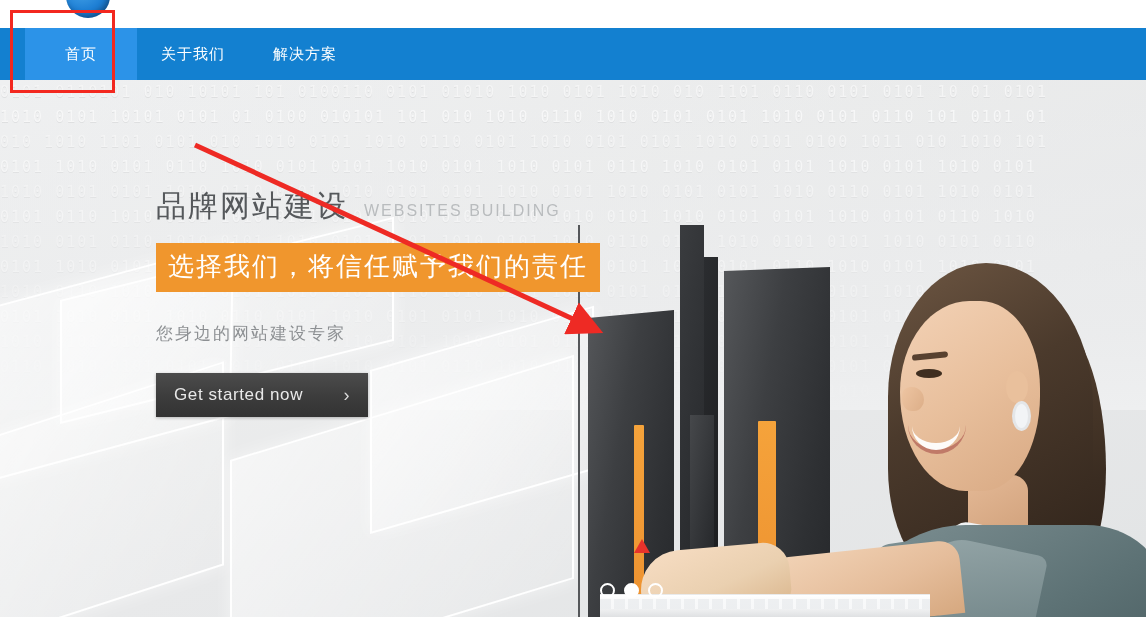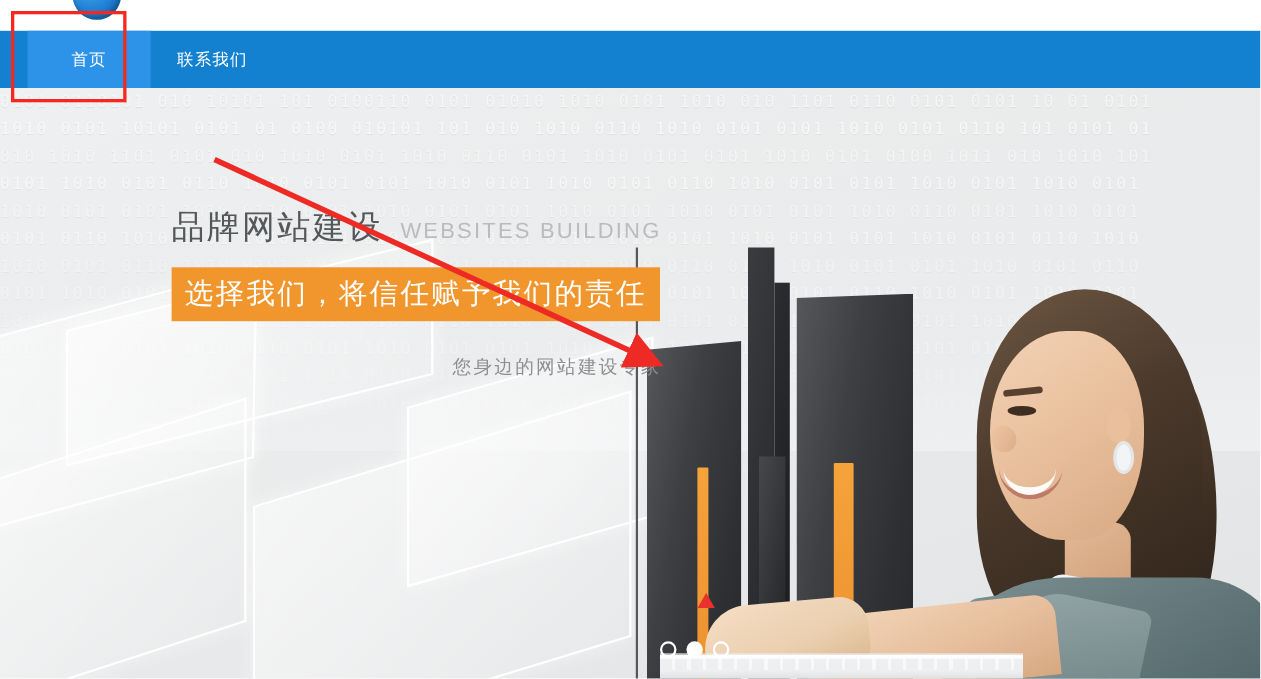--- a/index.html
+++ b/index.html
@@ -68,27 +68,27 @@
   .p1{left:40px;top:0px;width:250px;height:170px;transform:skewY(-16deg) rotate(1deg);}
   .p2{left:120px;top:-10px;width:330px;height:120px;transform:skewY(-14deg);}
   .p3{left:-20px;top:150px;width:300px;height:200px;transform:skewY(-18deg);}
   .p4{left:290px;top:150px;width:340px;height:220px;transform:skewY(-17deg);}
   .p5{left:430px;top:60px;width:220px;height:160px;transform:skewY(-16deg);}
 
   
   .hero-copy{position:absolute;left:156px;top:186px;z-index:3;}
   .h-title{display:flex;align-items:baseline;gap:16px;}
   .h-title-cn{font-size:30px;color:#55585b;letter-spacing:2px;font-weight:normal;}
-  .h-title-en{font-size:20px;color:#b9bcbe;letter-spacing:2px;}
+  .h-title-en{font-size:16px;color:#b9bcbe;letter-spacing:2px;}
   .h-banner{
     margin-top:16px;display:inline-block;background:#f0962d;
     color:#ffffff;font-size:26px;letter-spacing:2px;
     padding:6px 12px 8px 12px;
   }
-  .h-sub{margin-top:30px;font-size:17px;color:#8d9093;letter-spacing:2px;text-align:right;}
+  .h-sub{margin-top:30px;font-size:17px;color:#8d9093;letter-spacing:2px;}
   .cta{
     margin-top:28px;display:flex;align-items:center;justify-content:space-between;
     width:212px;height:44px;padding:0 18px;box-sizing:border-box;cursor:pointer;
     background:linear-gradient(180deg,#4c4c4c 0%,#3c3c3c 55%,#333333 100%);
     color:#e9e9e9;font-size:17px;letter-spacing:.6px;
     box-shadow:0 1px 3px rgba(0,0,0,.25);
   }
   .cta .chev{font-size:18px;color:#dcdcdc;}
 
   
@@ -263,36 +263,41 @@
     <div class="keys"></div>
   </div>
 
   <div class="hero-copy">
     <div class="h-title">
       <span class="h-title-cn">品牌网站建设</span>
       <span class="h-title-en">WEBSITES BUILDING</span>
     </div>
     <div class="h-banner">选择我们，将信任赋予我们的责任</div>
     <div class="h-sub">您身边的网站建设专家</div>
+    <div class="cta">
+      <span>Get started now</span>
+      <span class="chev">›</span>
+    </div>
   </div>
 
   <div class="dots">
     <div class="dot"></div>
     <div class="dot on"></div>
     <div class="dot"></div>
   </div>
 
   <div class="topbar">
     <div class="logo-mark"></div>
   </div>
 
   <div class="navbar">
     <ul class="navlist">
       <li class="navitem active">首页</li>
-      <li class="navitem">联系我们</li>
+      <li class="navitem">关于我们</li>
+      <li class="navitem">解决方案</li>
     </ul>
   </div>
 
   <svg class="arrow-svg" viewBox="0 0 1146 617">
     <defs>
       <marker id="ah" markerWidth="7" markerHeight="7" refX="3.2" refY="3.5" orient="auto">
         <polygon points="0 0, 7 3.5, 0 7" fill="#ee2a24"></polygon>
       </marker>
     </defs>
     <line x1="195" y1="145" x2="586" y2="325" stroke="#ee2a24" stroke-width="5" marker-end="url(#ah)"></line>

